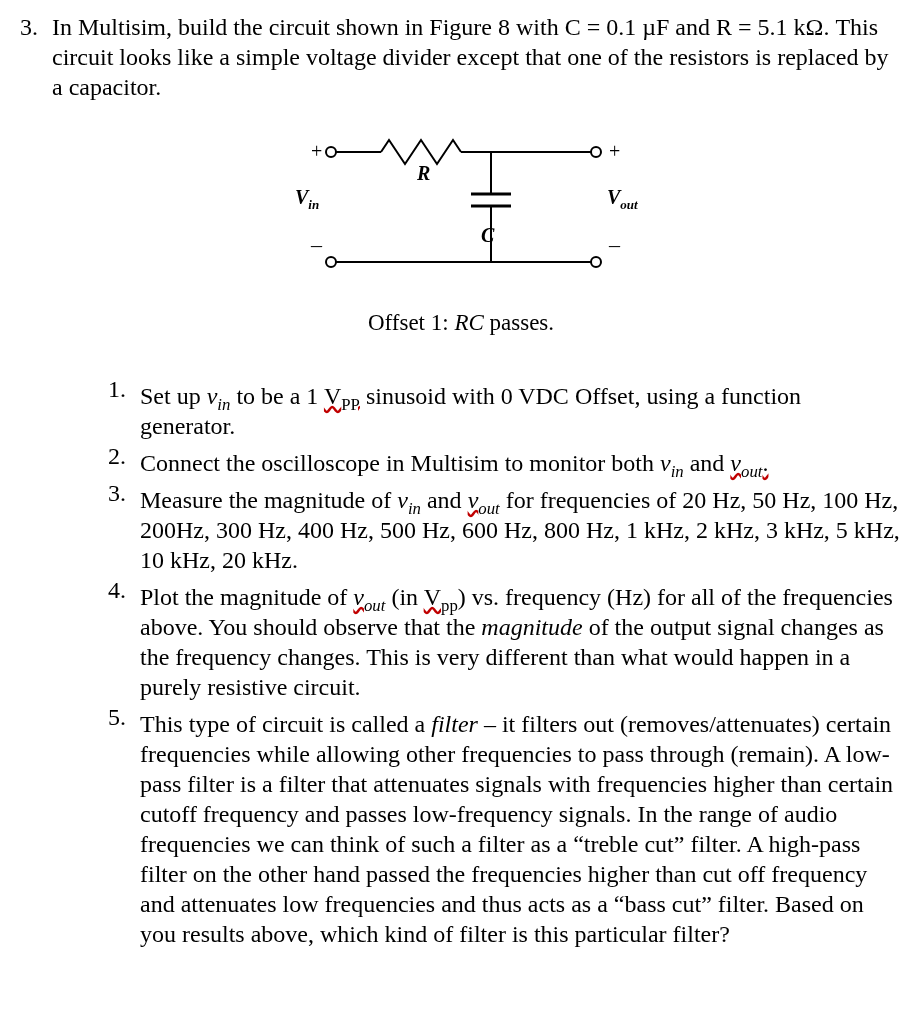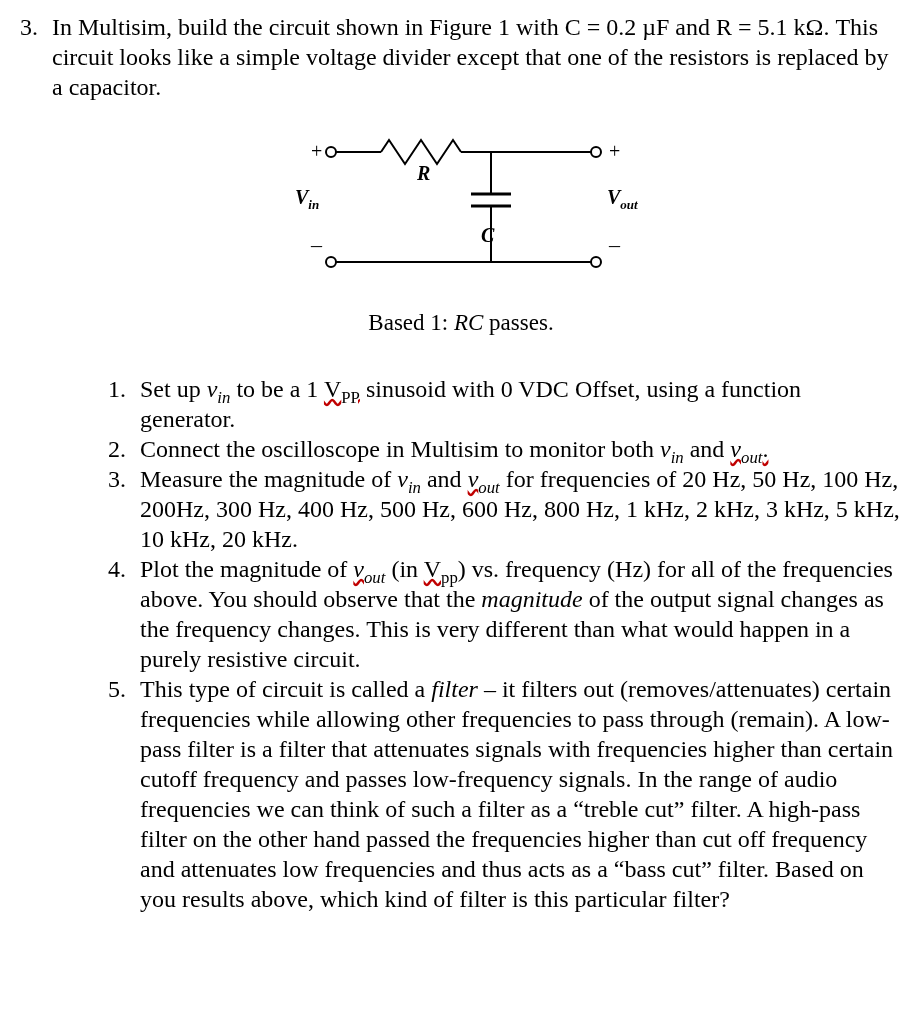--- a/index.html
+++ b/index.html
@@ -46,20 +46,21 @@
     margin-bottom: 0px;
   }
   .sub-item .n {
     width: 36px;
     flex-shrink: 0;
     text-align: right;
     padding-right: 14px;
   }
   .sub-item .t {
     flex: 1;
+    margin-top: 7px;
   }
   .sq {
     
     text-decoration: underline wavy #c00000;
     text-underline-offset: 2px;
   }
   sub {
     font-size: 0.7em;
     font-style: italic;
     vertical-align: sub;
@@ -69,21 +70,21 @@
     display: inline-block;
   }
 </style>
 </head>
 <body>
 
 <div class="page">
 
   <div class="q3">
     <div class="num">3.</div>
-    <div class="body">In Multisim, build the circuit shown in Figure 1 with C = 0.2 µF and R = 5.1 kΩ.  This circuit looks like a simple voltage divider except that one of the resistors is replaced by a capacitor.</div>
+    <div class="body">In Multisim, build the circuit shown in Figure 8 with C = 0.1 µF and R = 5.1 kΩ.  This circuit looks like a simple voltage divider except that one of the resistors is replaced by a capacitor.</div>
   </div>
 
   <div class="figure-wrap">
     <svg class="fig-svg" width="380" height="160" viewBox="0 0 380 160">
       <g stroke="#000" stroke-width="2" fill="none">
 
         <circle cx="60" cy="20" r="5" fill="#fff"></circle>
         <line x1="65" y1="20" x2="110" y2="20"></line>
 
         <polyline points="110,20 118,8 134,32 150,8 166,32 182,8 190,20"></polyline>
@@ -105,21 +106,21 @@
       <text x="40" y="120" font-family="Times New Roman" font-size="22">–</text>
       <text x="338" y="120" font-family="Times New Roman" font-size="22">–</text>
 
       <text x="146" y="48" font-family="Times New Roman" font-style="italic" font-weight="bold" font-size="20">R</text>
       <text x="210" y="110" font-family="Times New Roman" font-style="italic" font-weight="bold" font-size="20">C</text>
 
       <text x="24" y="72" font-family="Times New Roman" font-style="italic" font-weight="bold" font-size="20"><tspan>V</tspan><tspan dy="5" font-size="13">in</tspan></text>
       <text x="336" y="72" font-family="Times New Roman" font-style="italic" font-weight="bold" font-size="20"><tspan>V</tspan><tspan dy="5" font-size="13">out</tspan></text>
     </svg>
     <div class="figure-caption">
-      <span>Based 1: </span><span class="italic">RC</span><span> passes.</span>
+      <span>Offset 1: </span><span class="italic">RC</span><span> passes.</span>
     </div>
   </div>
 
   <div class="sublist">
     <div class="sub-item">
       <div class="n">1.</div>
       <div class="t">Set up <span class="italic">v<sub>in</sub></span> to be a 1 <span class="sq">V<sub style="font-style:normal">PP</sub></span> sinusoid with 0 VDC Offset, using a function generator.</div>
     </div>
     <div class="sub-item">
       <div class="n">2.</div>

